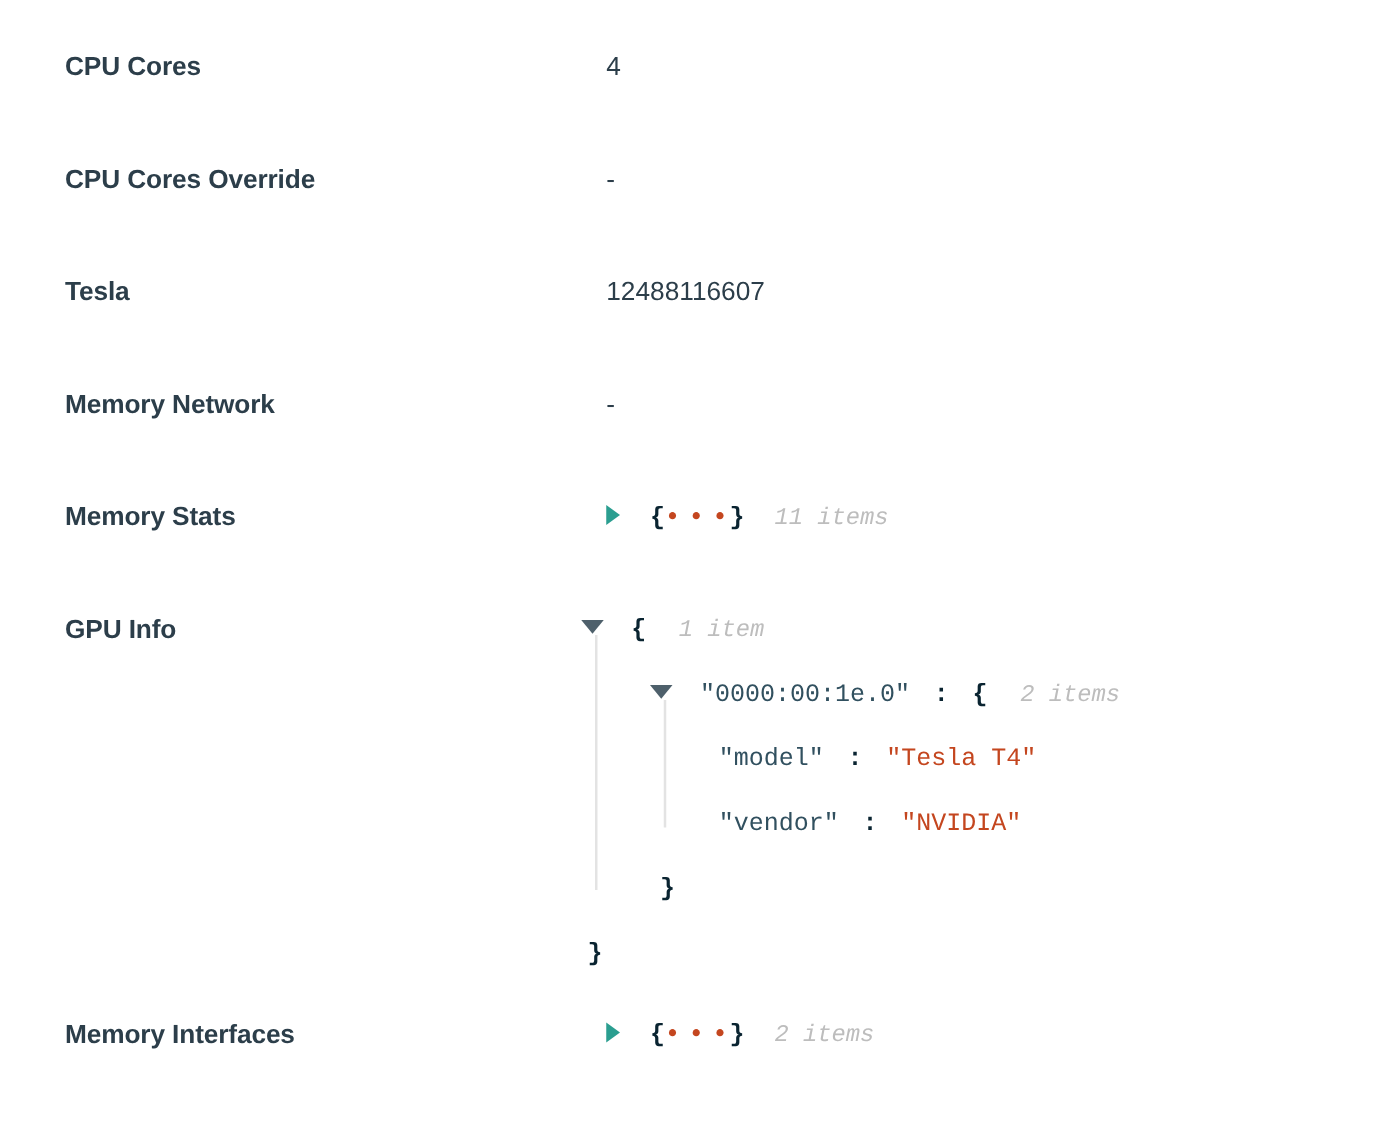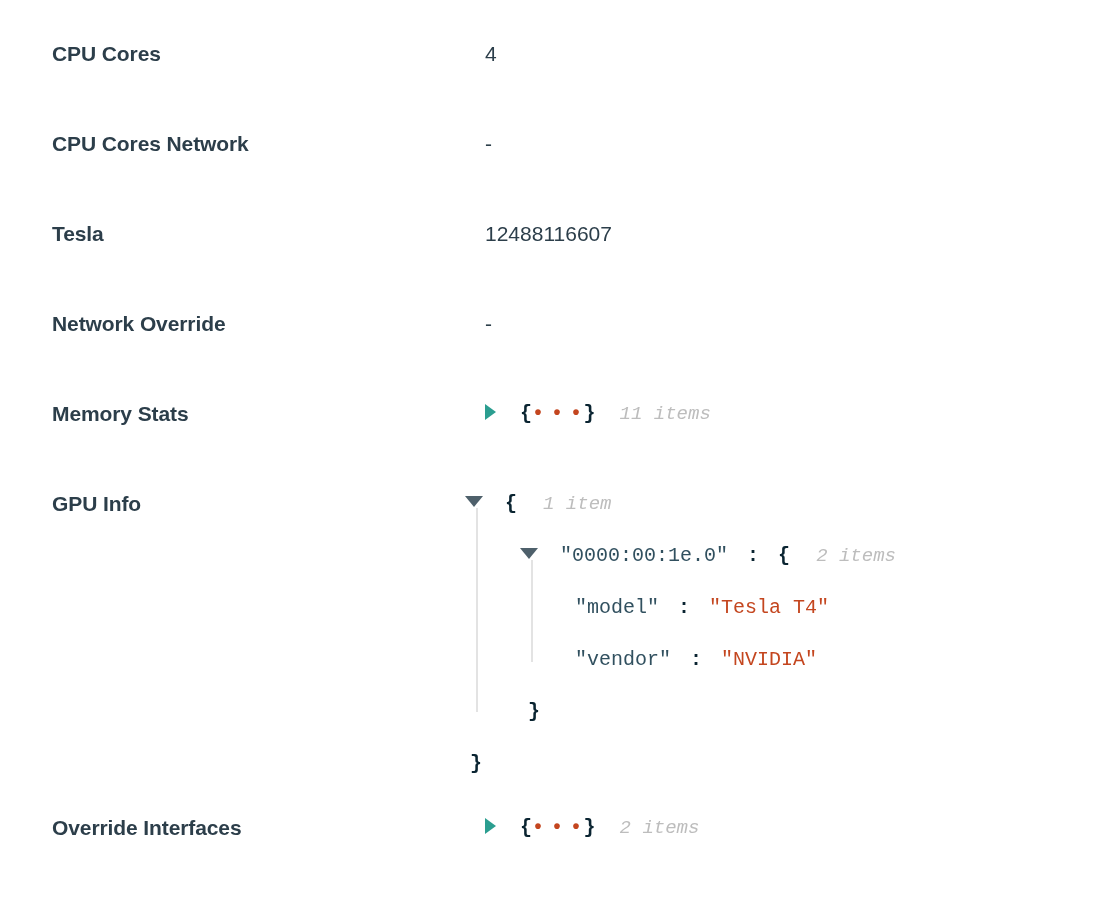--- a/index.html
+++ b/index.html
@@ -121,31 +121,31 @@
 <body>
 
 <div class="detail-list">
 
   <div class="row" style="top:42px;">
     <div class="row-label">CPU Cores</div>
     <div class="row-value">4</div>
   </div>
 
   <div class="row" style="top:132px;">
-    <div class="row-label">CPU Cores Network</div>
+    <div class="row-label">CPU Cores Override</div>
     <div class="row-value">-</div>
   </div>
 
   <div class="row" style="top:222px;">
     <div class="row-label">Tesla</div>
     <div class="row-value">12488116607</div>
   </div>
 
   <div class="row" style="top:312px;">
-    <div class="row-label">Network Override</div>
+    <div class="row-label">Memory Network</div>
     <div class="row-value">-</div>
   </div>
 
   <div class="row" style="top:402px;">
     <div class="row-label">Memory Stats</div>
     <div class="json" style="top:-1px;">
       <div class="json-line" style="height:26px;line-height:26px;">
         <span class="caret caret-collapsed"></span>
         <span class="sp" style="width:12px;"></span><span class="brace">{</span><span class="ellipsis-dot">• • •</span><span class="brace">}</span>
         <span class="sp" style="width:12px;"></span><span class="count">11 items</span>
@@ -192,21 +192,21 @@
       </div>
 
       <div class="json-line" style="padding-left:5px;">
         <span class="brace">}</span>
       </div>
 
     </div>
   </div>
 
   <div class="row" style="top:816px;">
-    <div class="row-label">Override Interfaces</div>
+    <div class="row-label">Memory Interfaces</div>
     <div class="json" style="top:-1px;">
       <div class="json-line" style="height:26px;line-height:26px;">
         <span class="caret caret-collapsed"></span>
         <span class="sp" style="width:12px;"></span><span class="brace">{</span><span class="ellipsis-dot">• • •</span><span class="brace">}</span>
         <span class="sp" style="width:12px;"></span><span class="count">2 items</span>
       </div>
     </div>
   </div>
 
 </div>

